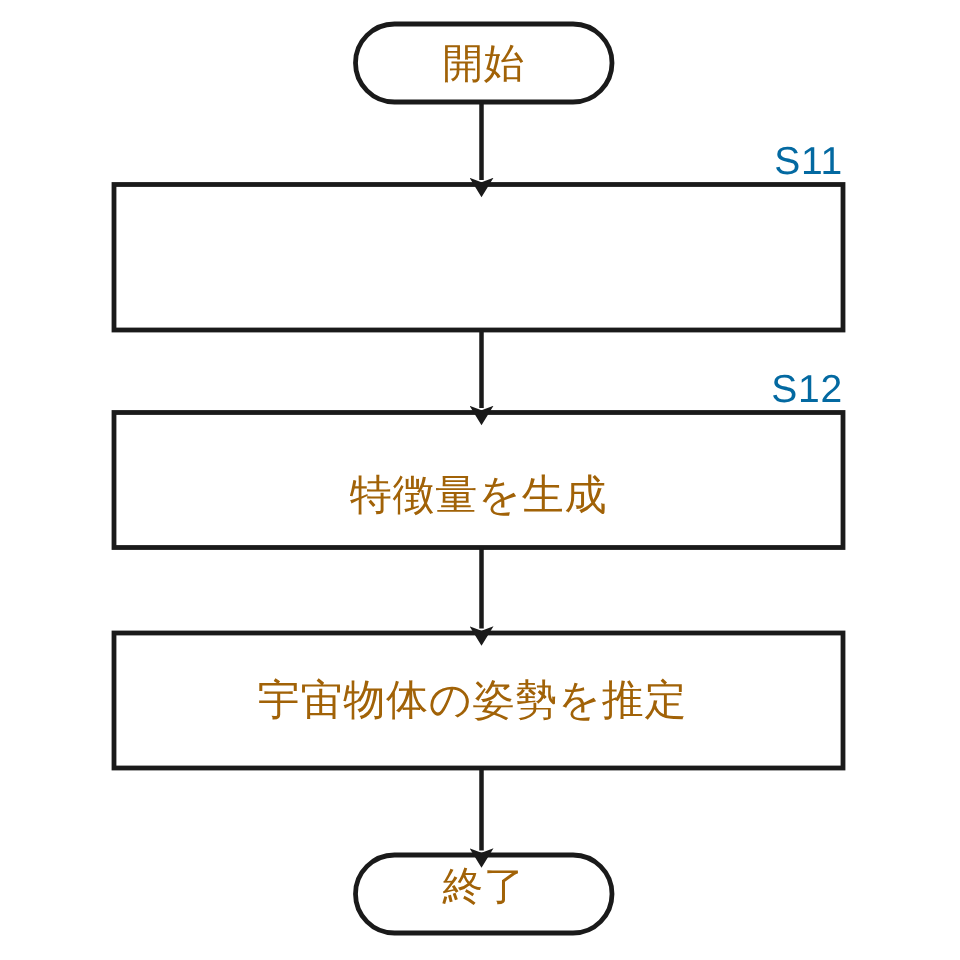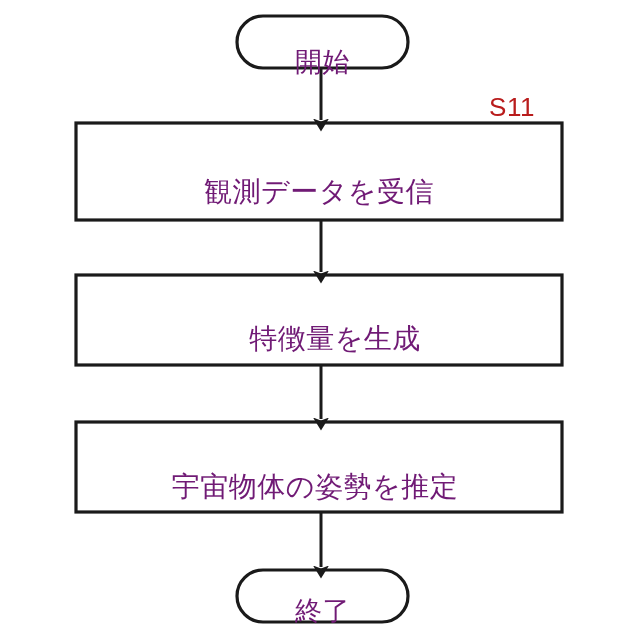--- a/index.html
+++ b/index.html
@@ -22,40 +22,39 @@
     top: 0;
     left: 0;
     width: 640px;
     height: 640px;
   }
   .node-text {
     position: absolute;
     display: flex;
     align-items: center;
     justify-content: center;
-    color: #701a75;
+    color: #a16207;
     font-family: Liberation Mono, monospace;
     letter-spacing: 0.5px;
     white-space: nowrap;
     pointer-events: none;
-    margin-top: 20px;
   }
   .terminator-text {
     font-size: 27px;
   }
   .process-text {
     font-size: 28px;
   }
   .step-label {
     position: absolute;
-    color: #b91c1c;
+    color: #0369a1;
     font-family: "Liberation Sans", "DejaVu Sans", sans-serif;
     font-size: 26px;
     letter-spacing: 0.5px;
-    text-align: center;
+    text-align: right;
     white-space: nowrap;
   }
 </style>
 </head>
 <body>
 
 <div id="canvas">
 
   <svg class="flow-svg" viewBox="0 0 640 640">
     <defs>
@@ -75,25 +74,25 @@
     <rect x="237" y="570" width="171" height="52" rx="26" ry="26" fill="#ffffff" stroke="#1a1a1a" stroke-width="3.2"></rect>
 
     <line x1="321" y1="68" x2="321" y2="120" stroke="#1a1a1a" stroke-width="3" marker-end="url(#arrowhead)"></line>
     <line x1="321" y1="220" x2="321" y2="272" stroke="#1a1a1a" stroke-width="3" marker-end="url(#arrowhead)"></line>
     <line x1="321" y1="365" x2="321" y2="419" stroke="#1a1a1a" stroke-width="3" marker-end="url(#arrowhead)"></line>
     <line x1="321" y1="512" x2="321" y2="567" stroke="#1a1a1a" stroke-width="3" marker-end="url(#arrowhead)"></line>
   </svg>
 
   <div class="node-text terminator-text" style="left:237px; top:16px; width:171px; height:52px;">開始</div>
 
-  <div class="node-text process-text" style="left:76px; top:123px; width:486px; height:97px;">観測データを受信</div>
 
-  <div class="node-text process-text" style="left:76px; top:274px; width:486px; height:90px;padding-left:16px;">特徴量を生成</div>
+  <div class="node-text process-text" style="left:76px; top:285px; width:486px; height:90px;">特徴量を生成</div>
 
   <div class="node-text process-text" style="left:76px; top:422px; width:478px; height:90px;">宇宙物体の姿勢を推定</div>
 
   <div class="node-text terminator-text" style="left:237px; top:570px; width:171px; height:41px;">終了</div>
 
   <div class="step-label" style="left:462px; top:92px; width:100px;">S11</div>
 
+  <div class="step-label" style="left:462px; top:244px; width:100px;">S12</div>
 
 
 </div>
 
 </body></html>

